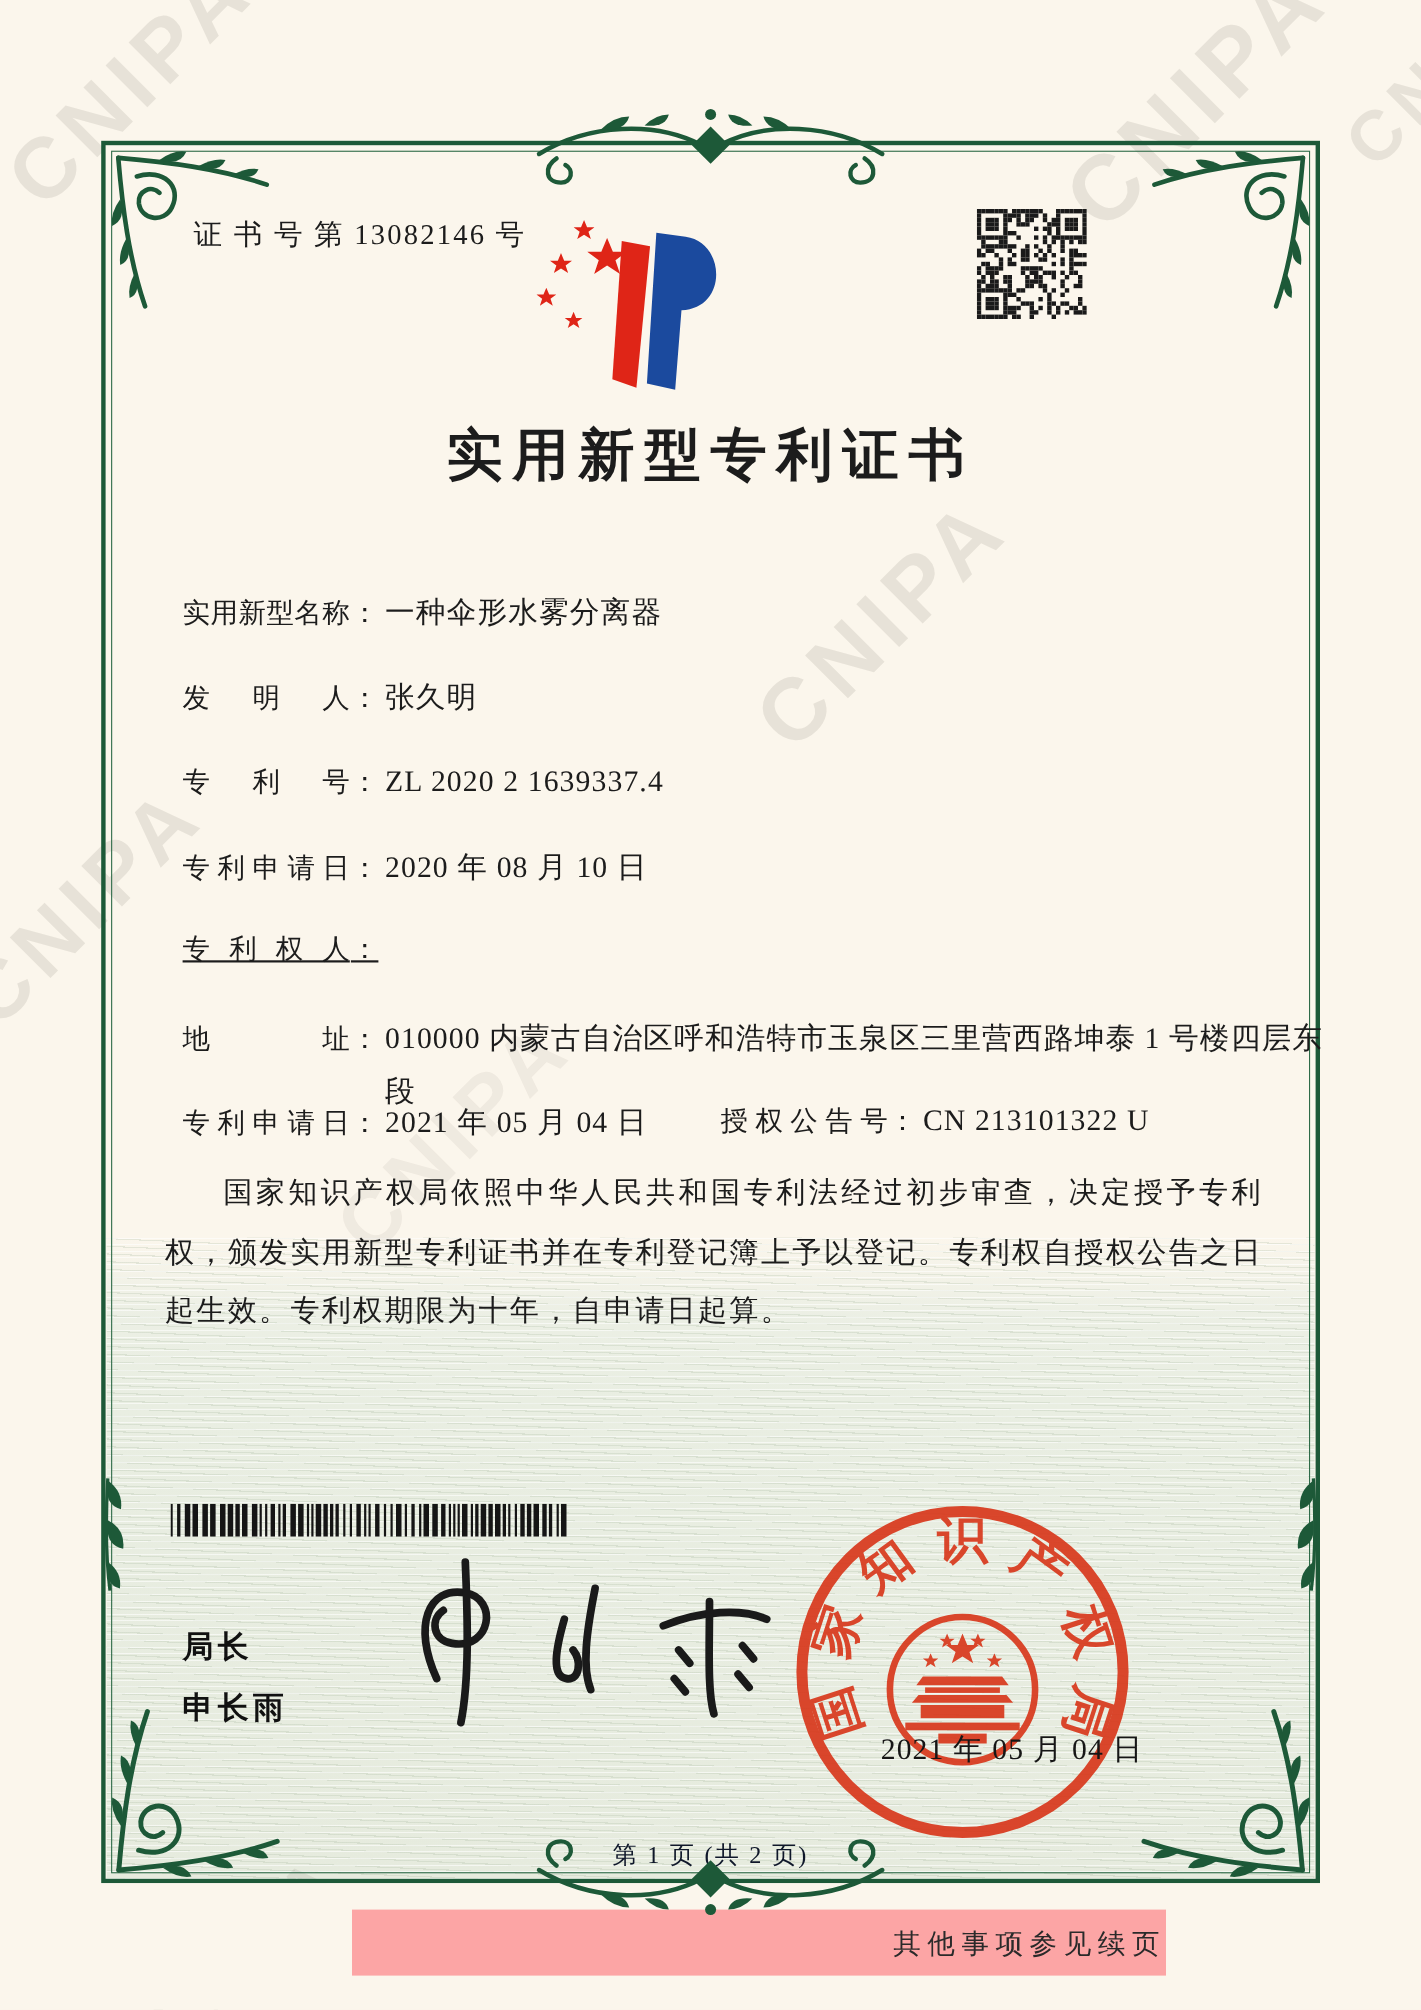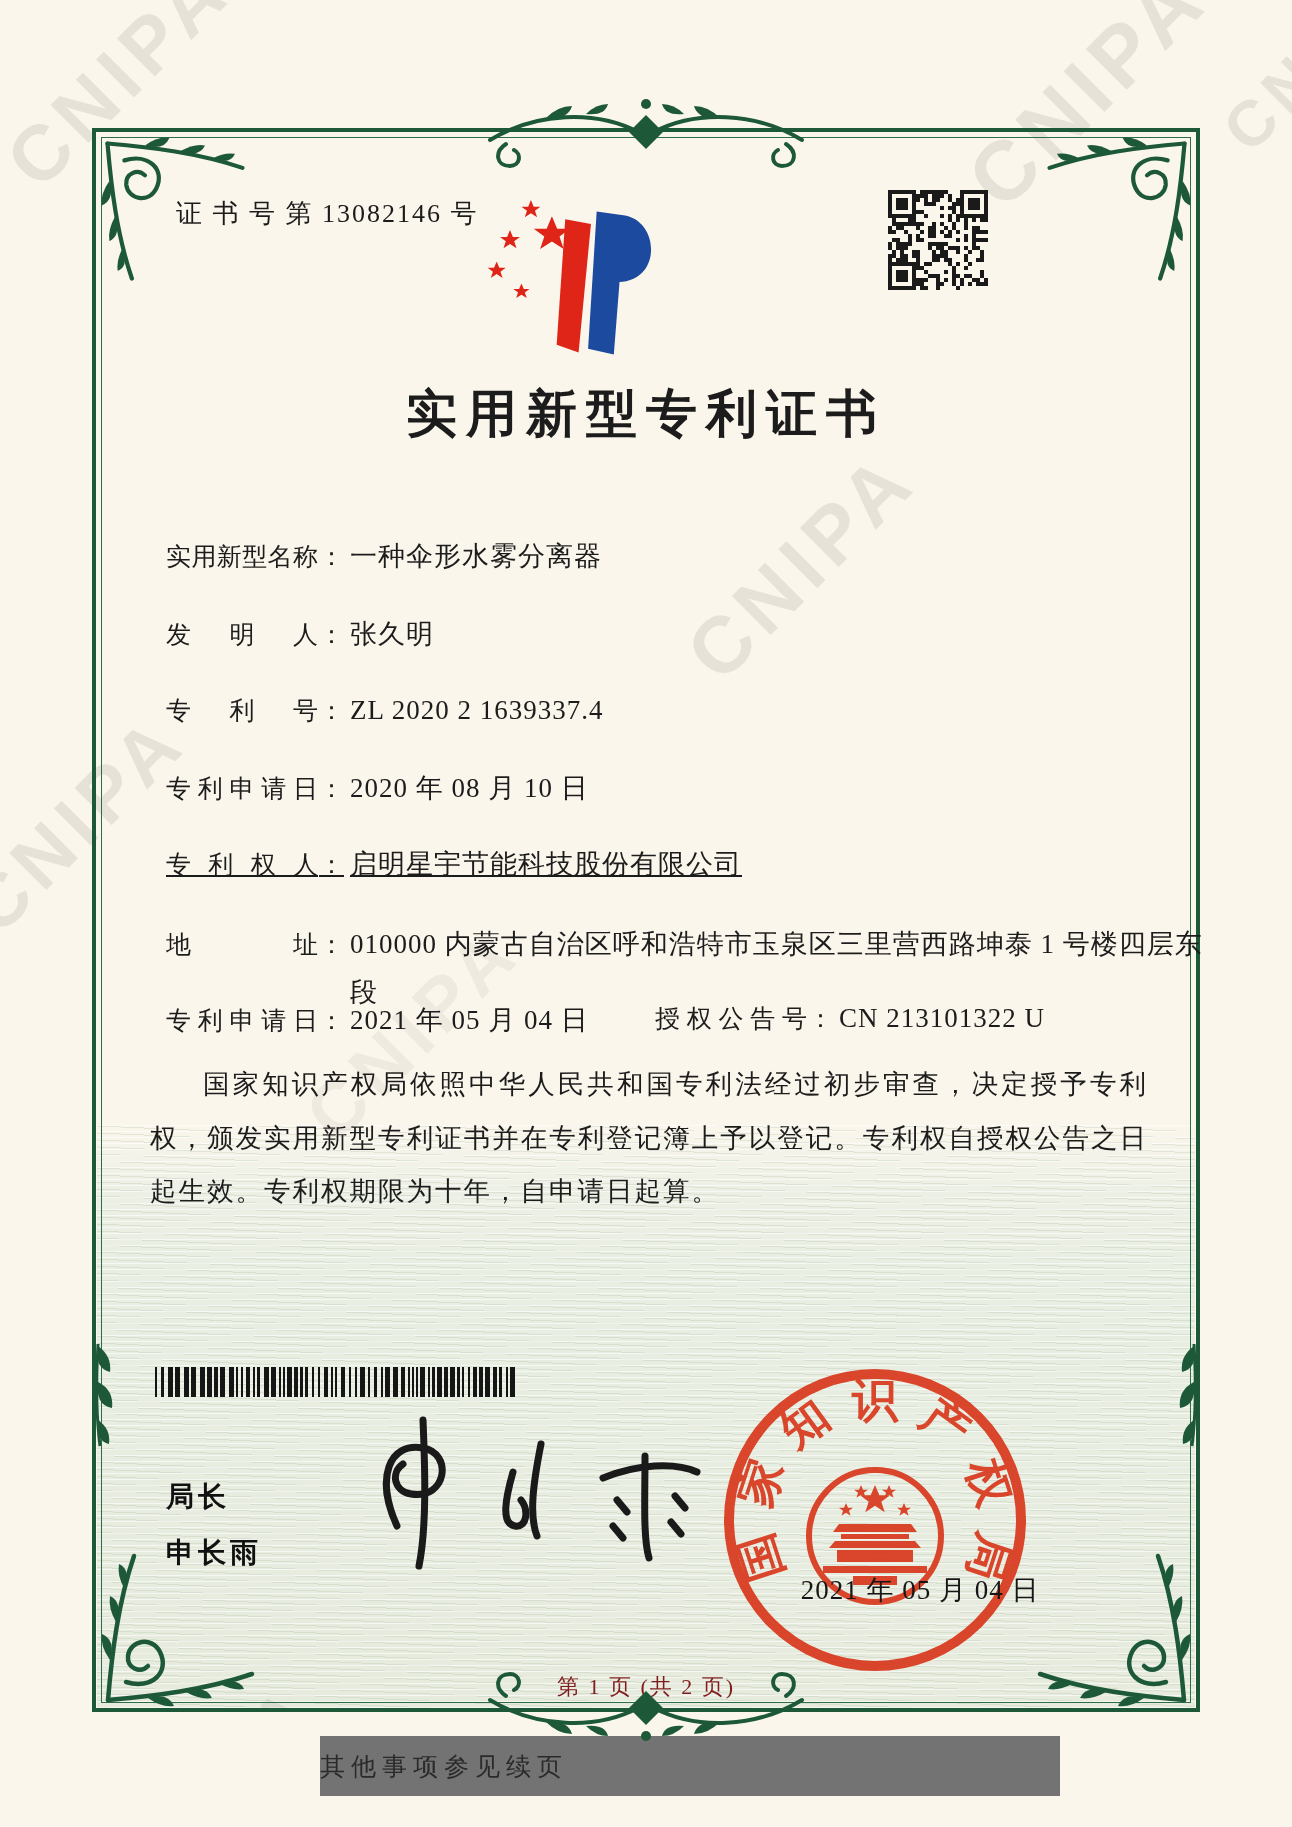--- a/index.html
+++ b/index.html
@@ -14,43 +14,43 @@
   .frame{position:absolute;left:92px;top:128px;right:92px;bottom:115px;
          border:4px solid #1d5938;z-index:3;}
   .frame-inner{position:absolute;inset:5px;border:1.5px solid #2e6b48;}
   
   .guilloche{position:absolute;left:97px;right:97px;top:1125px;height:583px;z-index:1;
      background:linear-gradient(180deg, rgba(233,238,227,0) 0, rgba(233,238,227,.85) 70px, #e9eee2 150px, #e6ebde 100%);}
   .guilloche::after{content:"";position:absolute;inset:0;
      background:repeating-linear-gradient(0deg, rgba(255,255,255,.6) 0 1px, transparent 1px 6px),
                 repeating-linear-gradient(2.5deg, rgba(172,188,164,.28) 0 1px, transparent 1px 7px);}
   .below-frame{position:absolute;left:0;right:0;top:1712px;height:115px;background:#fbf6ec;z-index:3;}
-  .note-band{position:absolute;left:320px;top:1736px;width:740px;height:60px;background:#737373;z-index:4;
-     display:flex;align-items:center;justify-content:flex-start;}
+  .note-band{position:absolute;left:320px;top:1736px;width:740px;height:60px;background:#fca5a5;z-index:4;
+     display:flex;align-items:center;justify-content:flex-end;}
   .note-text{font-size:25px;letter-spacing:6px;color:#2a2a2a;}
   
   .cert-no{position:absolute;left:143px;top:196px;font-size:26px;letter-spacing:2px;z-index:4;margin-left:33px;}
   .title{position:absolute;left:92px;right:92px;top:380px;text-align:center;
          font-size:51px;font-weight:bold;letter-spacing:9px;z-index:4;}
   
   .row{position:absolute;left:166px;display:flex;align-items:baseline;z-index:4;font-size:27px;}
   .lab{display:inline-block;width:152px;font-size:25px;text-align:justify;text-align-last:justify;}
   .colon{font-size:25px;margin:0 6px 0 1px;}
   .val{letter-spacing:1px;}
   .val-wrap{width:860px;line-height:1.78;letter-spacing:1px;}
   
   .body-text{position:absolute;left:150px;top:1058px;width:998px;z-index:4;
      font-size:26.5px;line-height:2.02;letter-spacing:2px;text-align:justify;}
   .body-text p{margin:0;text-indent:2em;}
   
   .signoff{position:absolute;left:166px;z-index:4;font-family:"Liberation Sans","DejaVu Sans",sans-serif;
      font-size:28px;font-weight:600;letter-spacing:4px;color:#111;}
   
   .page-no{position:absolute;left:92px;right:92px;top:1672px;text-align:center;font-size:22px;
-     letter-spacing:2px;color:#7f1d1d;z-index:4;}
+     letter-spacing:2px;color:#0f172a;z-index:4;}
   
   .seal{position:absolute;left:705px;top:1350px;width:340px;height:340px;z-index:6;opacity:.92;}
   .seal-date{position:absolute;left:770px;top:1572px;width:300px;text-align:center;z-index:7;
      font-size:27px;letter-spacing:1px;color:#161616;}
   .seal-arc{font-size:46px;font-weight:700;fill:#d8381c;text-anchor:middle;dominant-baseline:central;
      font-family:"Liberation Serif","DejaVu Serif",serif;}
   
   .orn{position:absolute;color:#1d5938;z-index:3;overflow:visible;}
   svg{display:block;}
   .sig{position:absolute;left:345px;top:1408px;width:380px;height:170px;z-index:5;}
@@ -480,21 +480,20 @@
   <span class="val">ZL 2020 2 1639337.4</span>
 </div>
 <div class="row" style="top:770px;">
   <span class="lab">专利申请日</span>
     <span class="colon">：</span>
   <span class="val">2020 年 08 月 10 日</span>
 </div>
 <div class="row" style="top:846px;text-decoration:underline;">
   <span class="lab">专利权人</span>
     <span class="colon">：</span>
-  <span class="val">启明星宇节能科技股份有限公司</span>
 </div>
 <div class="row" style="top:920px;">
   <span class="lab">地址</span>
     <span class="colon">：</span>
   <span class="val-wrap">010000  内蒙古自治区呼和浩特市玉泉区三里营西路坤泰 1 号楼四层东段</span>
 </div>
 <div class="row" style="top:1002px;">
   <span class="lab">专利申请日</span>
     <span class="colon">：</span>
   <span class="val">2021 年 05 月 04 日</span>

